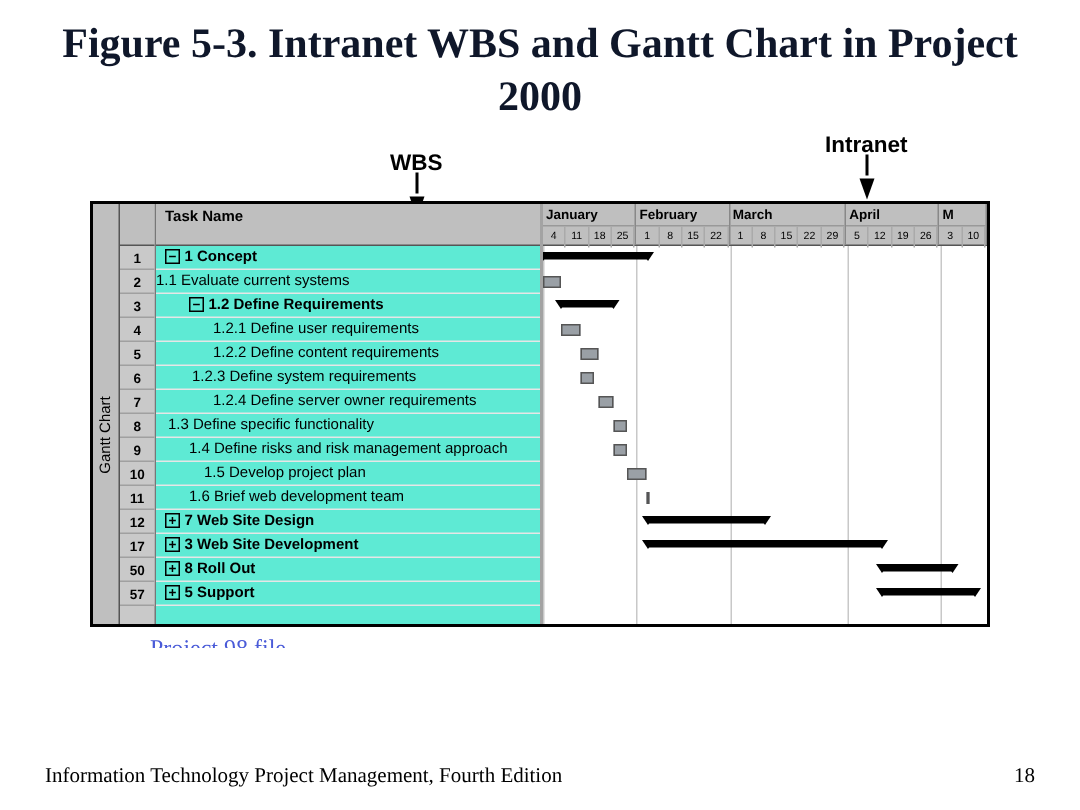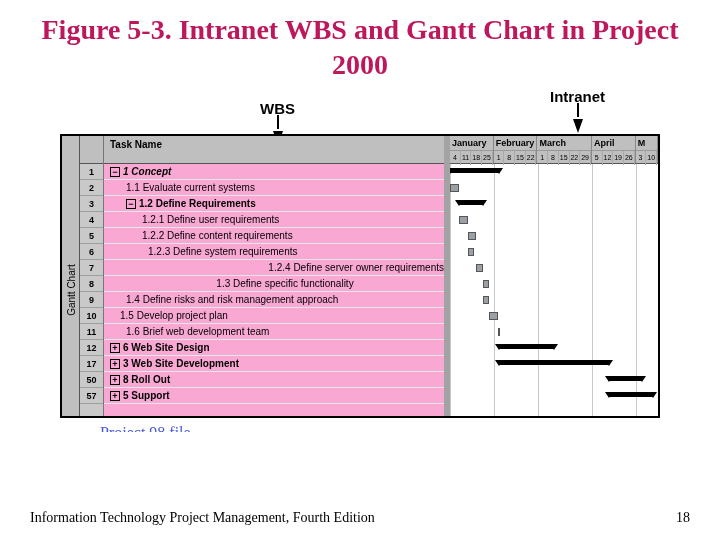--- a/index.html
+++ b/index.html
@@ -11,21 +11,21 @@
     font-family: "Times New Roman", Times, serif;
     position: relative;
     overflow: hidden;
   }
   .slide-title {
     text-align: center;
     font-size: 28px;
     font-weight: bold;
     margin: 12px 40px 6px 40px;
     line-height: 1.25;
-    color: #be185d;
+    color: #0f172a;
   }
   .callouts {
     position: relative;
     height: 46px;
     margin: 0 60px;
   }
   .callout {
     position: absolute;
     font-family: Arial, Helvetica, sans-serif;
     font-size: 15px;
@@ -83,23 +83,23 @@
   .rowcol .rn {
     height: 16px;
     font-size: 9px;
     font-weight: bold;
     text-align: center;
     line-height: 16px;
     border-bottom: 1px solid #a0a0a0;
     background: #c9c9c9;
   }
   .taskcol {
-    width: 346px;
-    border-right: 6px solid #a3a3a3;
-    background: #f9a8d4;
+    width: 258px;
+    border-right: 2px solid #a3a3a3;
+    background: #5eead4;
   }
   .taskcol .thdr {
     height: 28px;
     background: #bfbfbf;
     border-bottom: 1px solid #555;
     font-size: 10px;
     font-weight: bold;
     padding: 3px 6px;
   }
   .task {
@@ -239,32 +239,32 @@
           <div class="rn">11</div>
           <div class="rn">12</div>
           <div class="rn">17</div>
           <div class="rn">50</div>
           <div class="rn">57</div>
         </div>
     </div>
     <div class="taskcol">
       <div class="thdr">Task Name</div>
       <div id="tasks">
-          <div class="task bold" style="padding-left: 6px; font-style: italic;"><span class="outline">−</span><span>1 Concept</span></div>
-          <div class="task" style="padding-left: 22px;"><span>1.1 Evaluate current systems</span></div>
+          <div class="task bold" style="padding-left: 6px;"><span class="outline">−</span><span>1 Concept</span></div>
+          <div class="task" style=""><span>1.1 Evaluate current systems</span></div>
           <div class="task bold" style="padding-left: 22px;"><span class="outline">−</span><span>1.2 Define Requirements</span></div>
           <div class="task" style="padding-left: 38px;"><span>1.2.1 Define user requirements</span></div>
           <div class="task" style="padding-left: 38px;"><span>1.2.2 Define content requirements</span></div>
-          <div class="task" style="padding-left: 44px;"><span>1.2.3 Define system requirements</span></div>
-          <div class="task" style="padding-left: 38px; text-align: right;"><span>1.2.4 Define server owner requirements</span></div>
-          <div class="task" style="padding-left: 22px; text-align: center;"><span>1.3 Define specific functionality</span></div>
+          <div class="task" style="padding-left: 24px;"><span>1.2.3 Define system requirements</span></div>
+          <div class="task" style="padding-left: 38px;"><span>1.2.4 Define server owner requirements</span></div>
+          <div class="task" style="padding-left: 8px;"><span>1.3 Define specific functionality</span></div>
           <div class="task" style="padding-left: 22px;"><span>1.4 Define risks and risk management approach</span></div>
-          <div class="task" style="padding-left: 16px;"><span>1.5 Develop project plan</span></div>
+          <div class="task" style="padding-left: 32px;"><span>1.5 Develop project plan</span></div>
           <div class="task" style="padding-left: 22px;"><span>1.6 Brief web development team</span></div>
-          <div class="task bold" style="padding-left: 6px;"><span class="outline">+</span><span>6 Web Site Design</span></div>
+          <div class="task bold" style="padding-left: 6px;"><span class="outline">+</span><span>7 Web Site Design</span></div>
           <div class="task bold" style="padding-left: 6px;"><span class="outline">+</span><span>3 Web Site Development</span></div>
           <div class="task bold" style="padding-left: 6px;"><span class="outline">+</span><span>8 Roll Out</span></div>
           <div class="task bold" style="padding-left: 6px;"><span class="outline">+</span><span>5 Support</span></div>
         </div>
     </div>
     <div class="ganttcol">
       <div class="gantt-header" id="gheader">
           <div class="month" style="flex: 4 1 0px;">
             <div class="mname">January</div>
             <div class="ticks">

